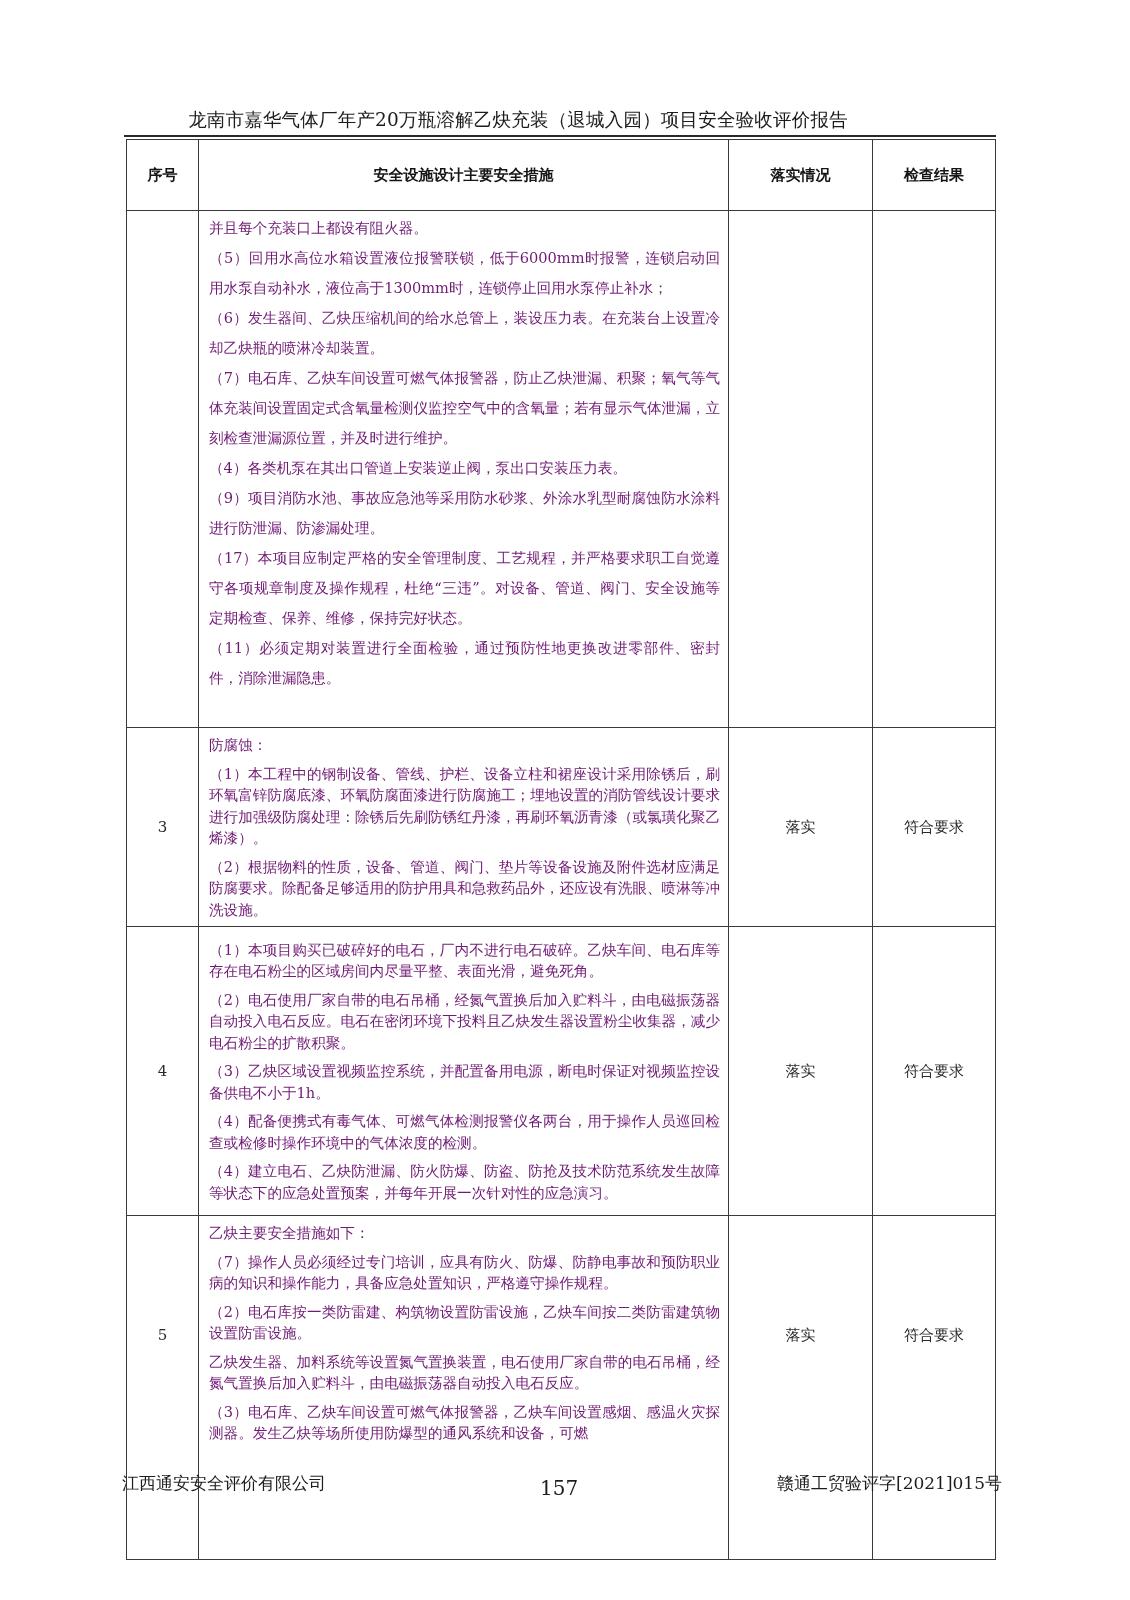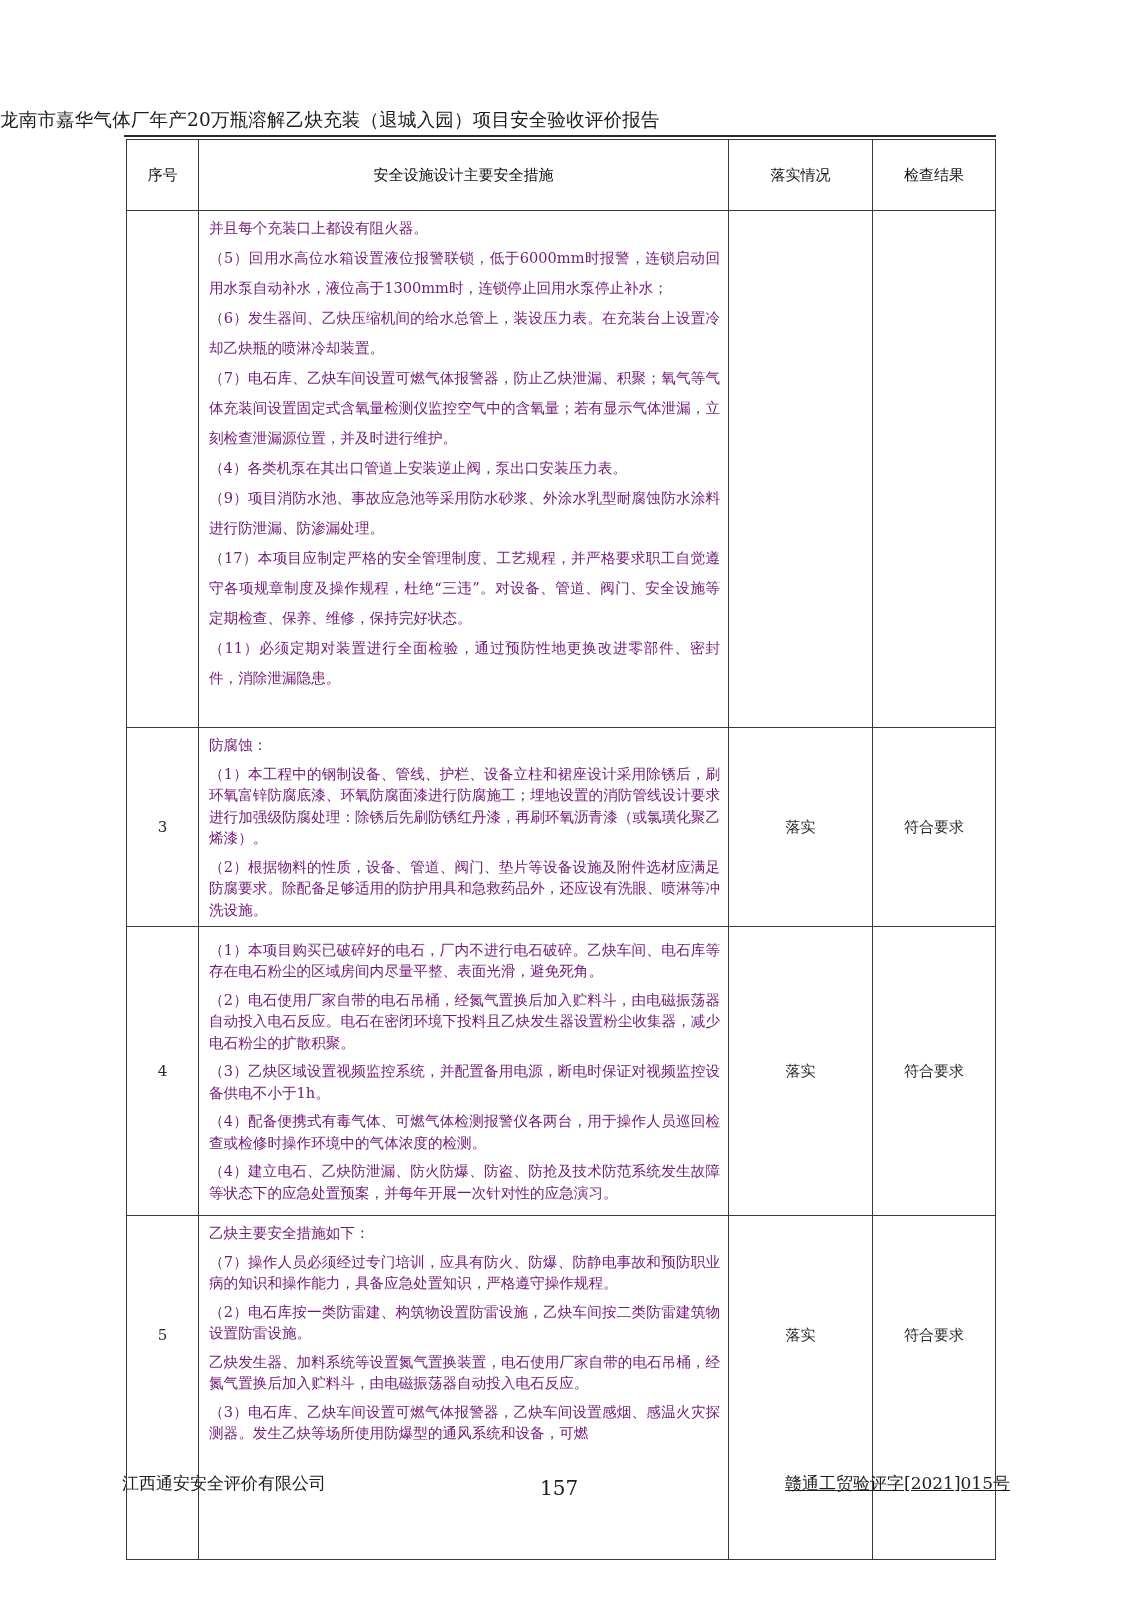--- a/index.html
+++ b/index.html
@@ -13,20 +13,21 @@
       position: relative;
       overflow: hidden;
       font-family: "DejaVu Serif", "Liberation Serif", serif;
       color: #1a1a1a;
     }
     .page-header {
       position: absolute;
       left: 0;
       width: 1036px;
       top: 107px;
+      text-align: center;
       font-size: 18.5px;
       letter-spacing: 0.2px;
       color: #1c1c1c;
     }
     .header-rule {
       position: absolute;
       left: 124px;
       width: 872px;
       top: 135px;
       height: 0;
@@ -41,21 +42,21 @@
       table-layout: fixed;
     }
     table.report td, table.report th {
       border: 1px solid #3a3a3a;
       vertical-align: middle;
       padding: 0;
     }
     table.report th {
       height: 70px;
       font-family: "DejaVu Sans", "Liberation Sans", sans-serif;
-      font-weight: normal;
+      font-weight: bold;
       font-size: 15px;
       color: #151515;
       text-align: center;
     }
     col.c-no { width: 72px; }
     col.c-measure { width: 530px; }
     col.c-status { width: 144px; }
     col.c-result { width: 123px; }
 
     td.no, td.status, td.result {
@@ -84,21 +85,21 @@
     tr.r-cont td.measure { vertical-align: top; padding-top: 2px !important; }
 
     .footer {
       position: absolute;
       top: 1472px;
       font-size: 17px;
       color: #1d1d1d;
     }
     .footer.left { left: 122px; }
     .footer.center { left: 540px; font-size: 20px; top: 1476px; }
-    .footer.right { right: 120px; text-decoration: underline; }
+    .footer.right { right: 128px; }
   </style>
 </head>
 <body>
 
 <div class="page-header">龙南市嘉华气体厂年产20万瓶溶解乙炔充装（退城入园）项目安全验收评价报告</div>
 <div class="header-rule"></div>
 
 <table class="report">
   <colgroup>
     <col class="c-no">

